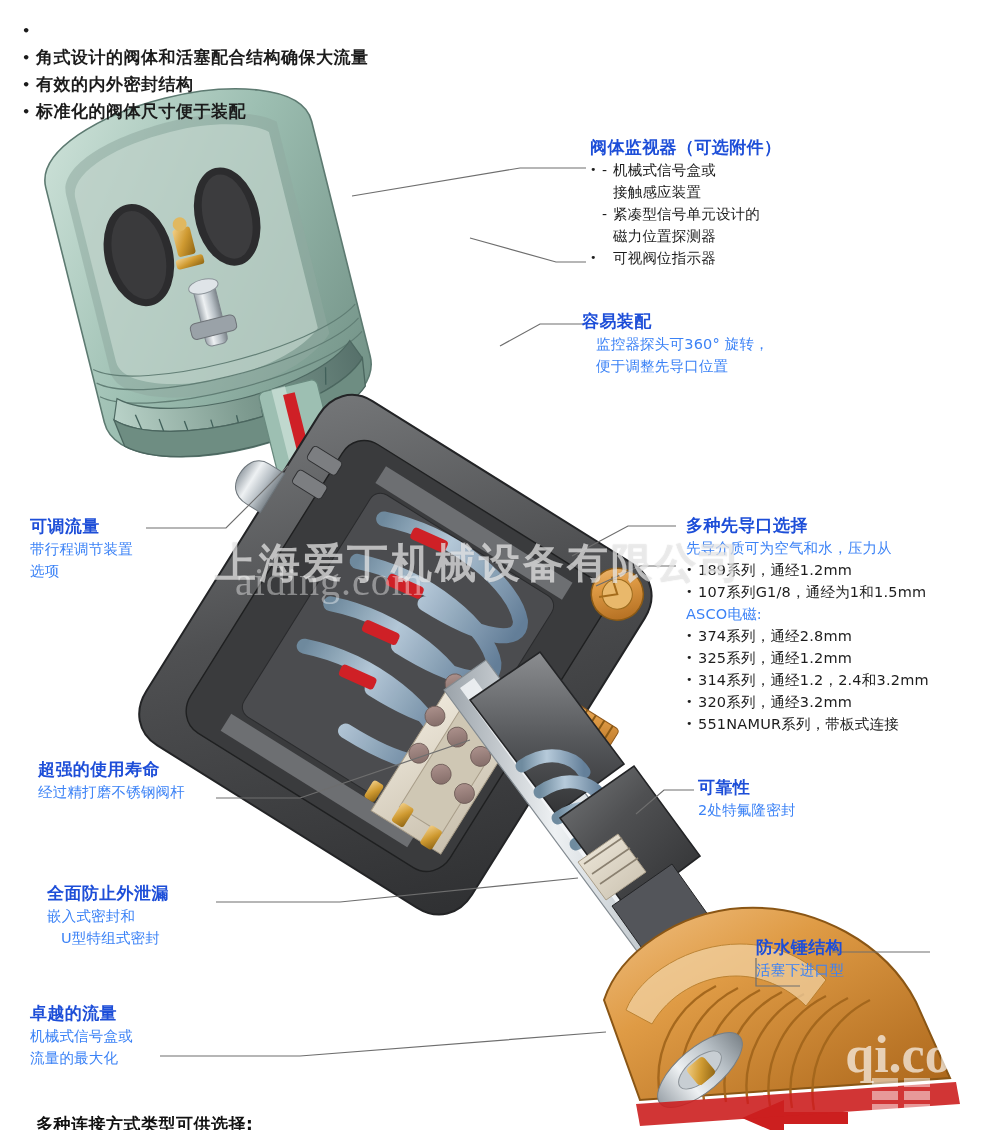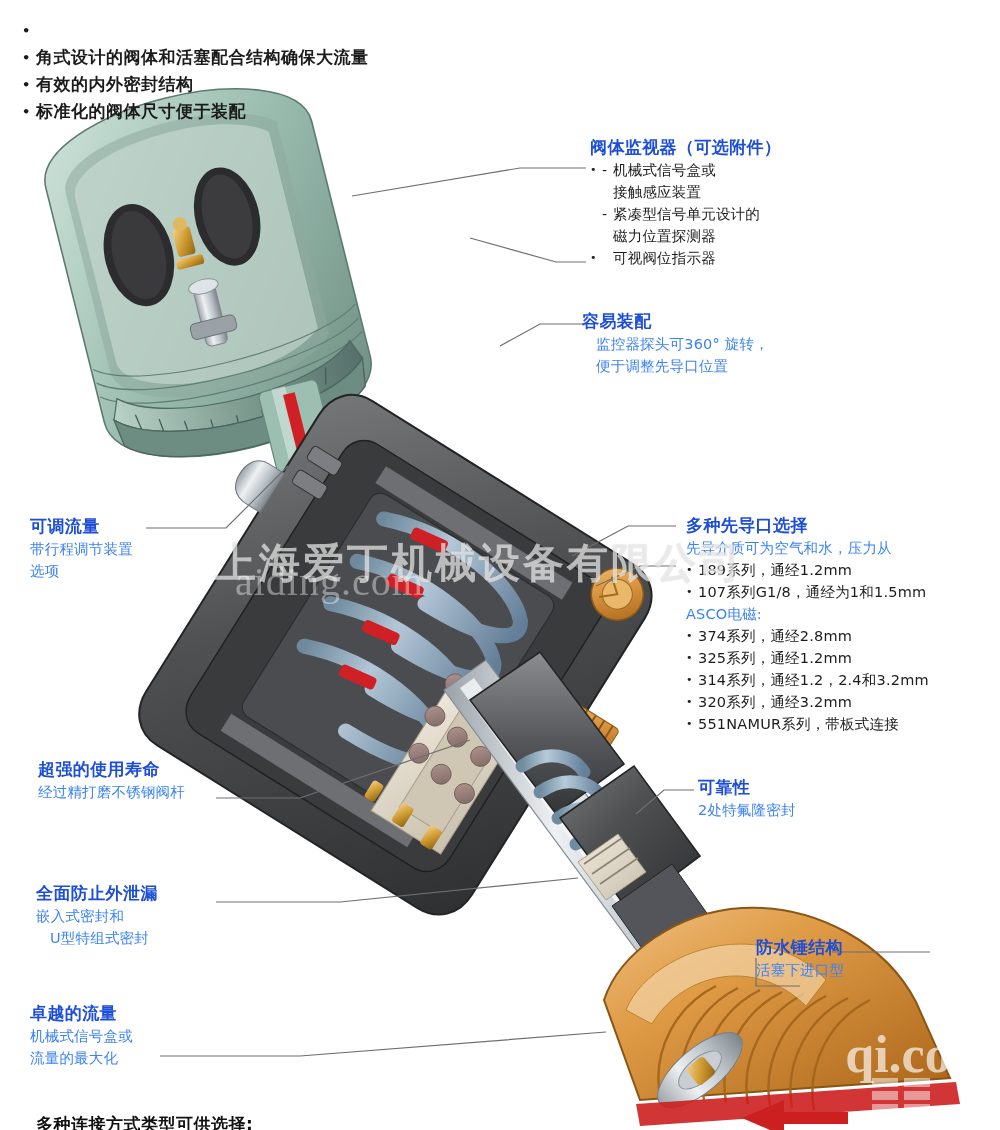--- a/index.html
+++ b/index.html
@@ -486,21 +486,21 @@
   <div class="callout" style="left:30px; top:758px;margin-left:8px;">
     <div class="title">超强的使用寿命</div>
     <div class="line">经过精打磨不锈钢阀杆</div>
   </div>
 
   <div class="callout" style="left:698px; top:776px;">
     <div class="title">可靠性</div>
     <div class="line">2处特氟隆密封</div>
   </div>
 
-  <div class="callout" style="left:36px; top:882px;">
+  <div class="callout" style="left:47px; top:882px;">
     <div class="title">全面防止外泄漏</div>
     <div class="line">嵌入式密封和</div>
     <div class="line ind">U型特组式密封</div>
   </div>
 
   <div class="callout" style="left:756px; top:912px;margin-top:24px;">
     <div class="title">防水锤结构</div>
     <div class="line">活塞下进口型</div>
   </div>
 

